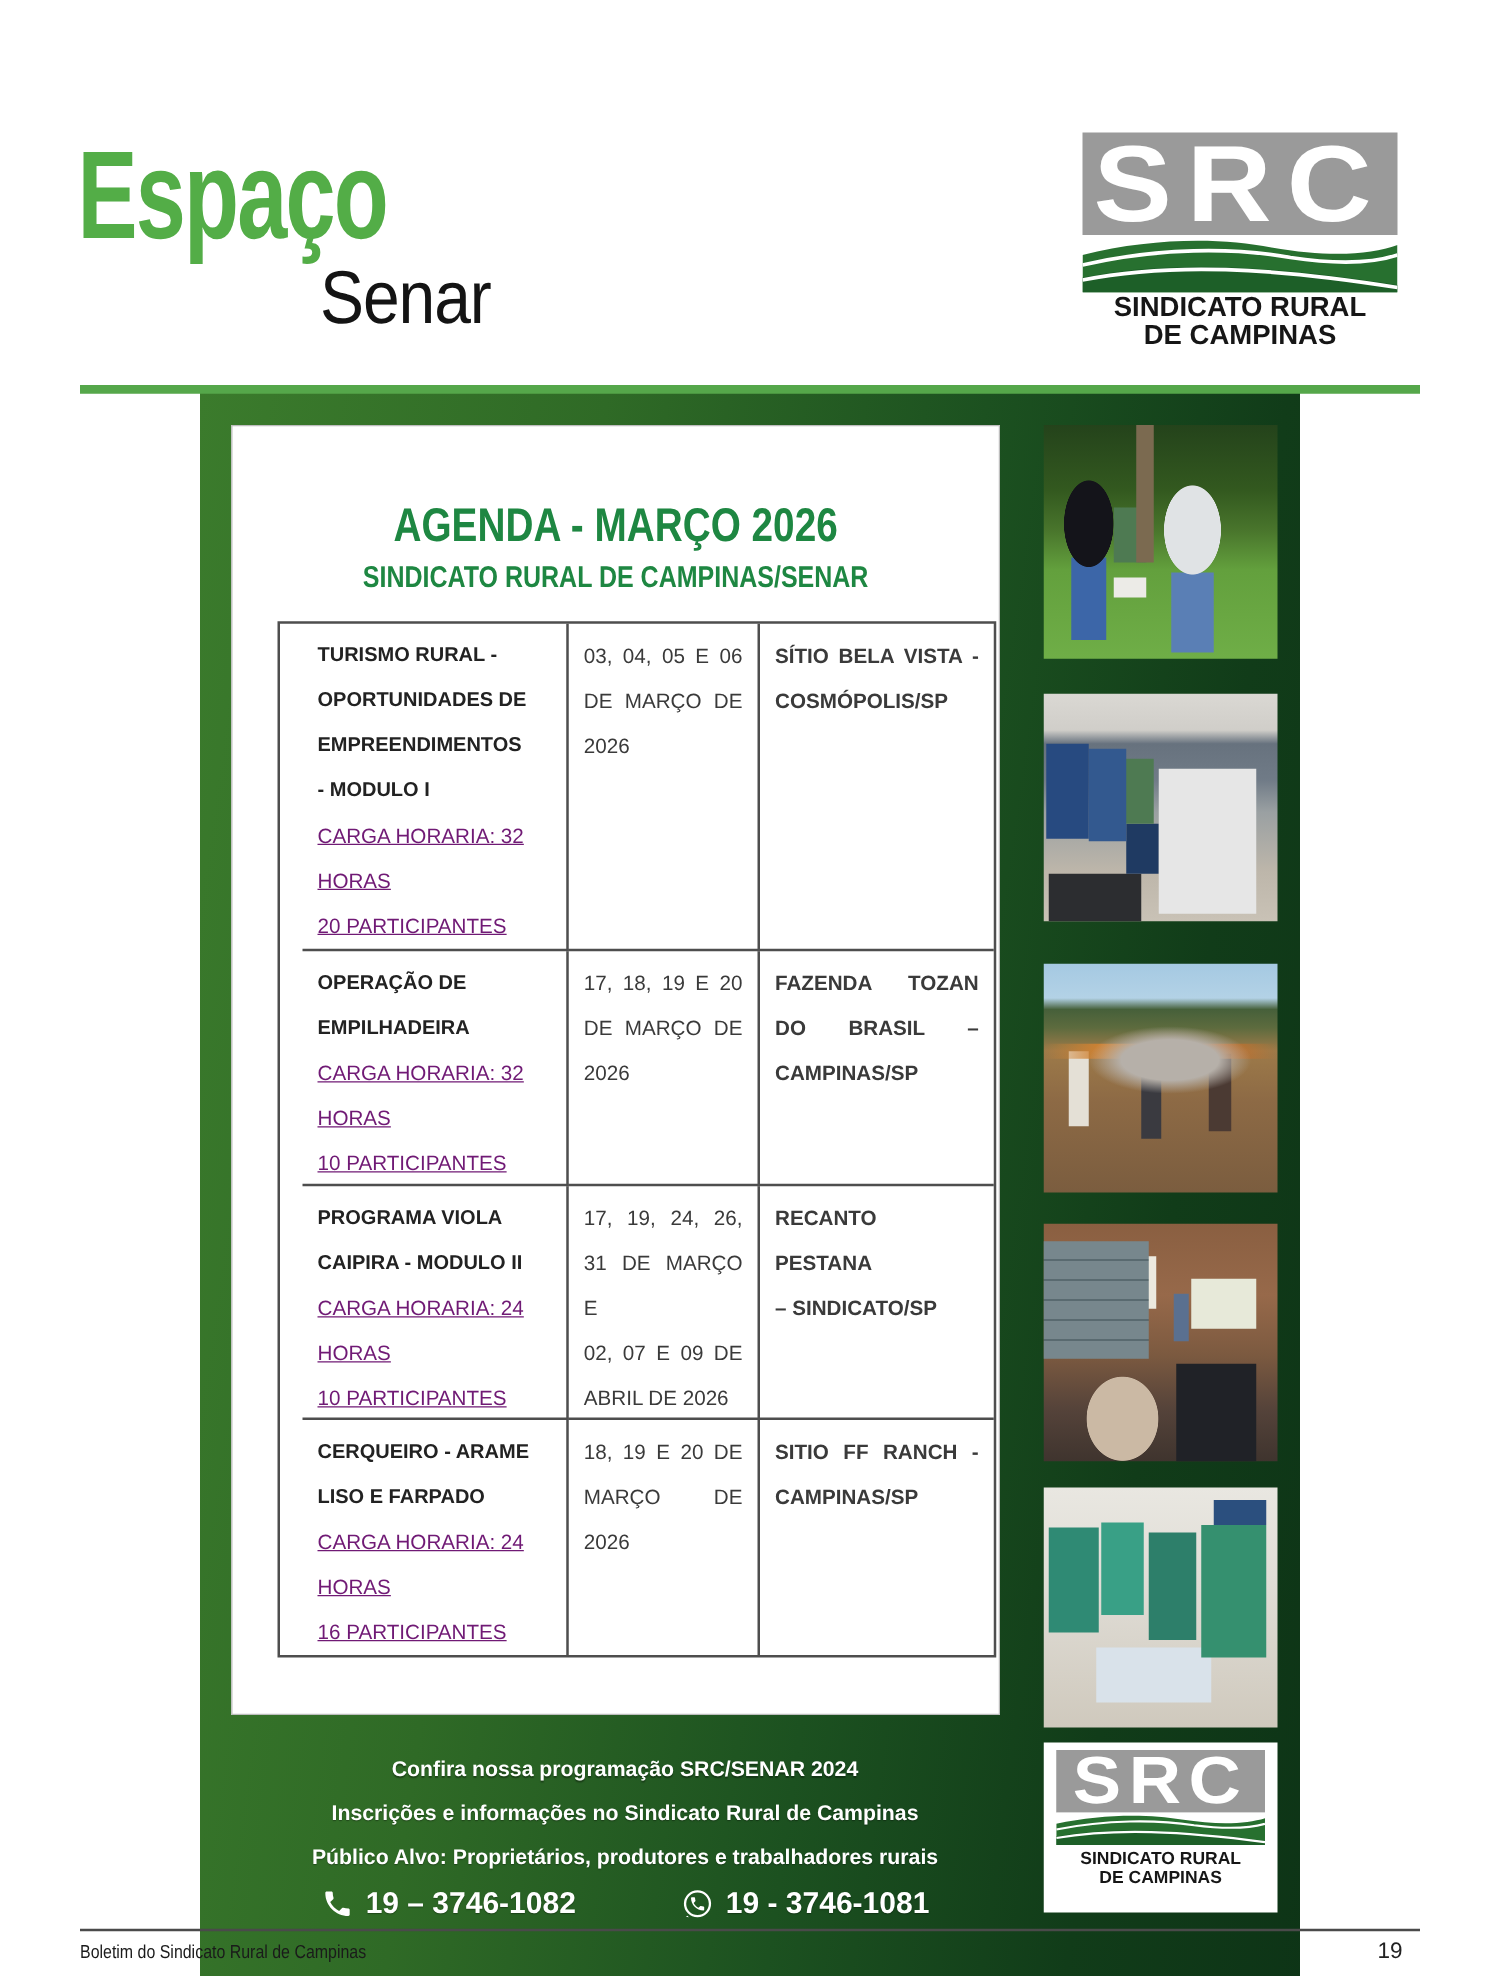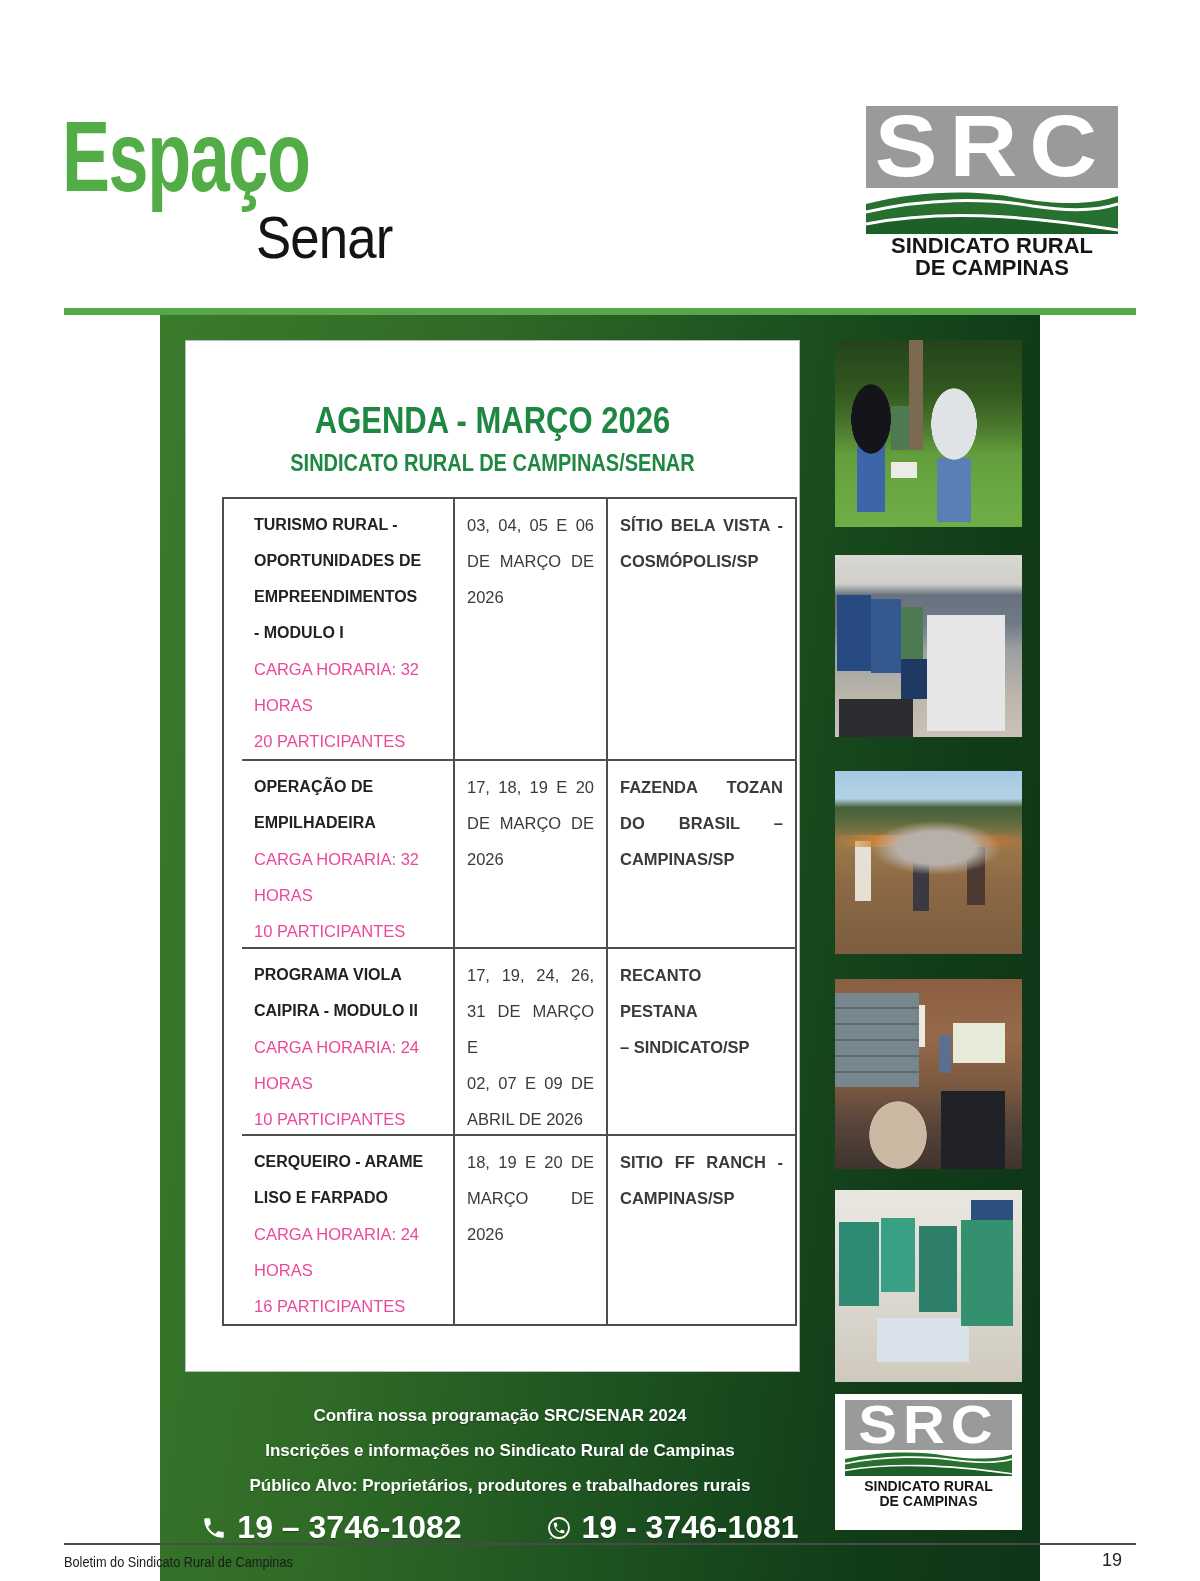--- a/index.html
+++ b/index.html
@@ -50,29 +50,29 @@
   .tbl{position:absolute;left:36px;top:156px;display:grid;
     grid-template-columns:213px 153px 187px;grid-template-rows:262px 188px 187px 188px;
     border:2px solid #4e4e4e;padding-left:18px;}
   .cell{box-sizing:border-box;border-right:2px solid #4e4e4e;border-bottom:2px solid #4e4e4e;
     padding:8px 12px 0 12px;overflow:hidden;color:#3a3a3a;font-size:16.5px;line-height:36px;}
   .cell.lastcol{border-right:none;font-weight:bold;}
   .cell.lastrow{border-bottom:none;}
   .c-course{padding-right:26px;}
   .cell p{margin:0;}
   .crs{font-weight:700;color:#222222;font-size:16px;}
-  .dtl{color:#ec4899;}
+  .dtl{color:#701a75;text-decoration:underline;}
   .jl{text-align:justify;text-align-last:justify;-moz-text-align-last:justify;}
   .jl-end{text-align:left;}
 
   
   .promo{position:absolute;left:0;top:1089px;width:680px;text-align:center;color:#ffffff;}
   .promo-line{font-size:17px;font-weight:700;line-height:35px;text-shadow:0 1px 1px rgba(0,0,0,.35);}
   .contacts{display:flex;justify-content:center;align-items:center;gap:84px;margin-top:6px;}
-  .contact{display:flex;align-items:center;gap:10px;font-size:32px;font-weight:700;color:#ffffff;
+  .contact{display:flex;align-items:center;gap:10px;font-size:24px;font-weight:700;color:#ffffff;
     text-shadow:0 1px 1px rgba(0,0,0,.35);}
   .contact svg{display:block;}
 
   
   .photo{position:absolute;left:675px;width:187px;}
   .p1{top:31px;height:187px;background:
     linear-gradient(#7b6a50,#7b6a50) 74px 0/14px 110px no-repeat,
     radial-gradient(closest-side,#14141a 98%,transparent) 16px 44px/40px 70px no-repeat,
     linear-gradient(#3c66a8,#3c66a8) 22px 106px/28px 66px no-repeat,
     radial-gradient(closest-side,#e0e3e5 98%,transparent) 96px 48px/46px 72px no-repeat,

